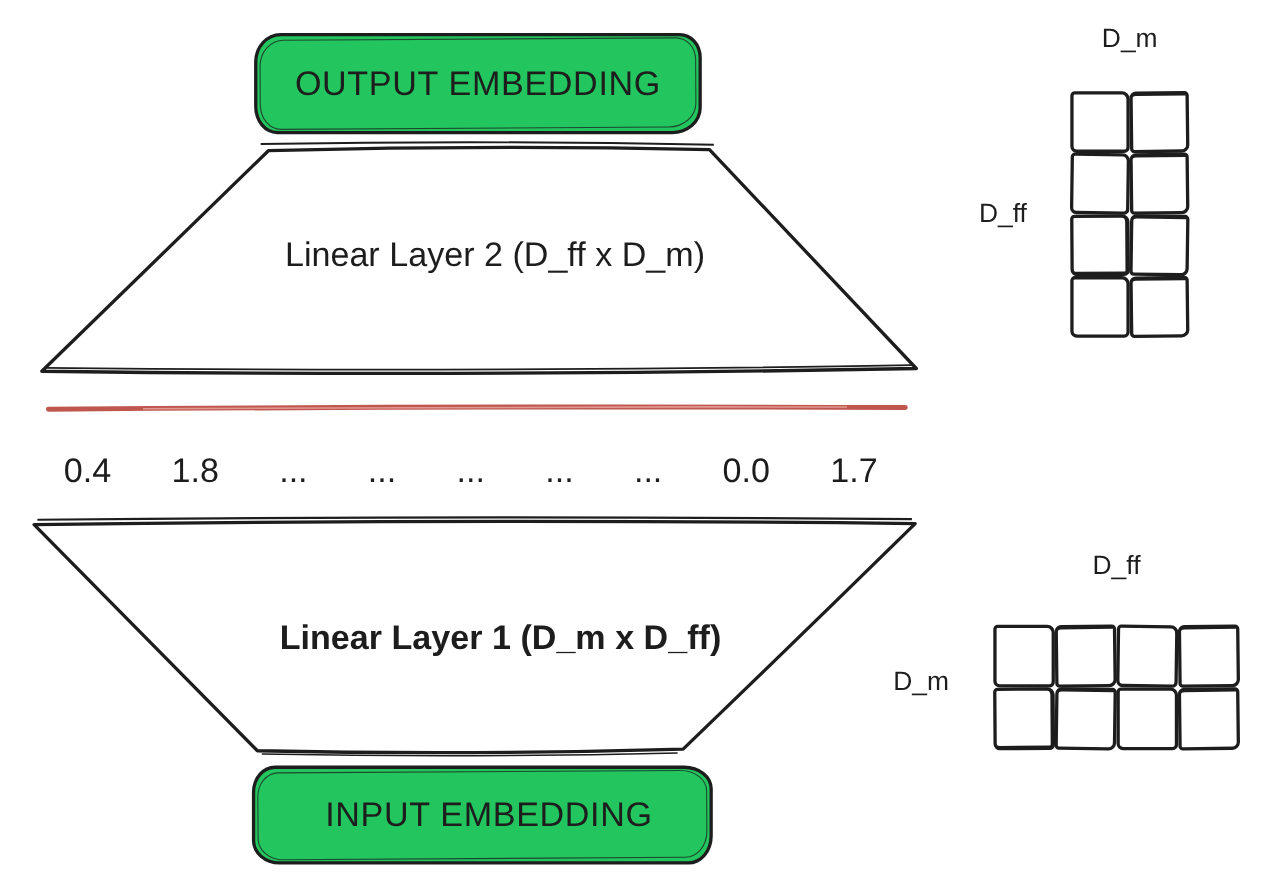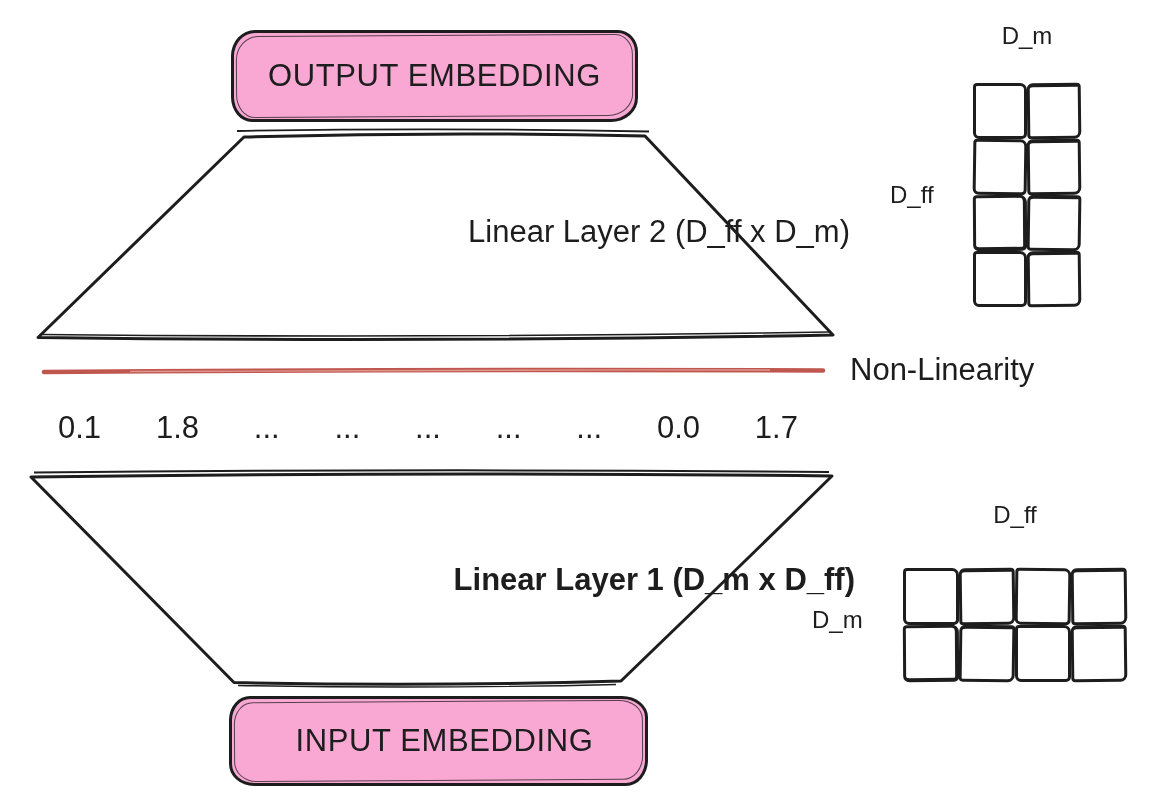--- a/index.html
+++ b/index.html
@@ -5,38 +5,38 @@
   html,body{margin:0;padding:0;background:#fff;}
   .canvas{
     position:relative;width:1153px;height:799px;background:#ffffff;
     font-family:"Liberation Sans",sans-serif;color:#1d1d1d;overflow:hidden;
   }
   svg.sketch{position:absolute;left:0;top:0;}
 
   
   .embed-box{
     position:absolute;display:flex;align-items:center;justify-content:center;
-    border:3px solid #1d1d1d;background:#f9a8d4;
+    border:3px solid #1d1d1d;background:#22c55e;
     font-size:31px;letter-spacing:.6px;
   }
   .embed-box::before{
     content:"";position:absolute;inset:2px;
     border:1.4px solid rgba(29,29,29,.75);
     transform:rotate(-.35deg);
     pointer-events:none;
   }
   .box-output{left:231px;top:30px;width:401px;height:86px;
     border-radius:24px 20px 27px 21px / 26px 22px 24px 25px;}
   .box-output::before{border-radius:22px 18px 25px 19px / 24px 20px 22px 23px;}
   .box-input{left:229px;top:696px;width:401px;height:84px;
     border-radius:21px 26px 22px 25px / 24px 21px 26px 22px;padding-left:12px;}
   .box-input::before{border-radius:19px 24px 20px 23px / 22px 19px 24px 20px;}
 
   
-  .layer-label{position:absolute;text-align:right;font-size:31px;}
+  .layer-label{position:absolute;text-align:center;font-size:31px;}
   .label-layer2{left:50px;top:214px;width:800px;}
   .label-layer1{left:55px;top:562px;width:800px;font-weight:bold;}
 
   .label-nonlin{position:absolute;left:850px;top:352px;font-size:31px;}
 
   
   .activations{
     position:absolute;left:58px;top:410px;width:740px;height:36px;
     display:flex;justify-content:space-between;align-items:baseline;
     font-size:31px;
@@ -80,24 +80,23 @@
     <path d="M34,472.5 Q430,468.5 829,472" fill="none" stroke="#1d1d1d" stroke-width="2"></path>
     <path d="M238,685.5 Q428,689 616,684.5" fill="none" stroke="#1d1d1d" stroke-width="1.4"></path>
   </svg>
 
   <div class="embed-box box-output">
     <span>OUTPUT EMBEDDING</span>
   </div>
 
   <div class="layer-label label-layer2">Linear Layer 2 (D_ff x D_m)</div>
 
-  <div class="label-nonlin">Non-Linearity</div>
 
   <div class="activations">
-    <span>0.1</span>
+    <span>0.4</span>
     <span>1.8</span>
     <span>...</span>
     <span>...</span>
     <span>...</span>
     <span>...</span>
     <span>...</span>
     <span>0.0</span>
     <span>1.7</span>
   </div>
 

